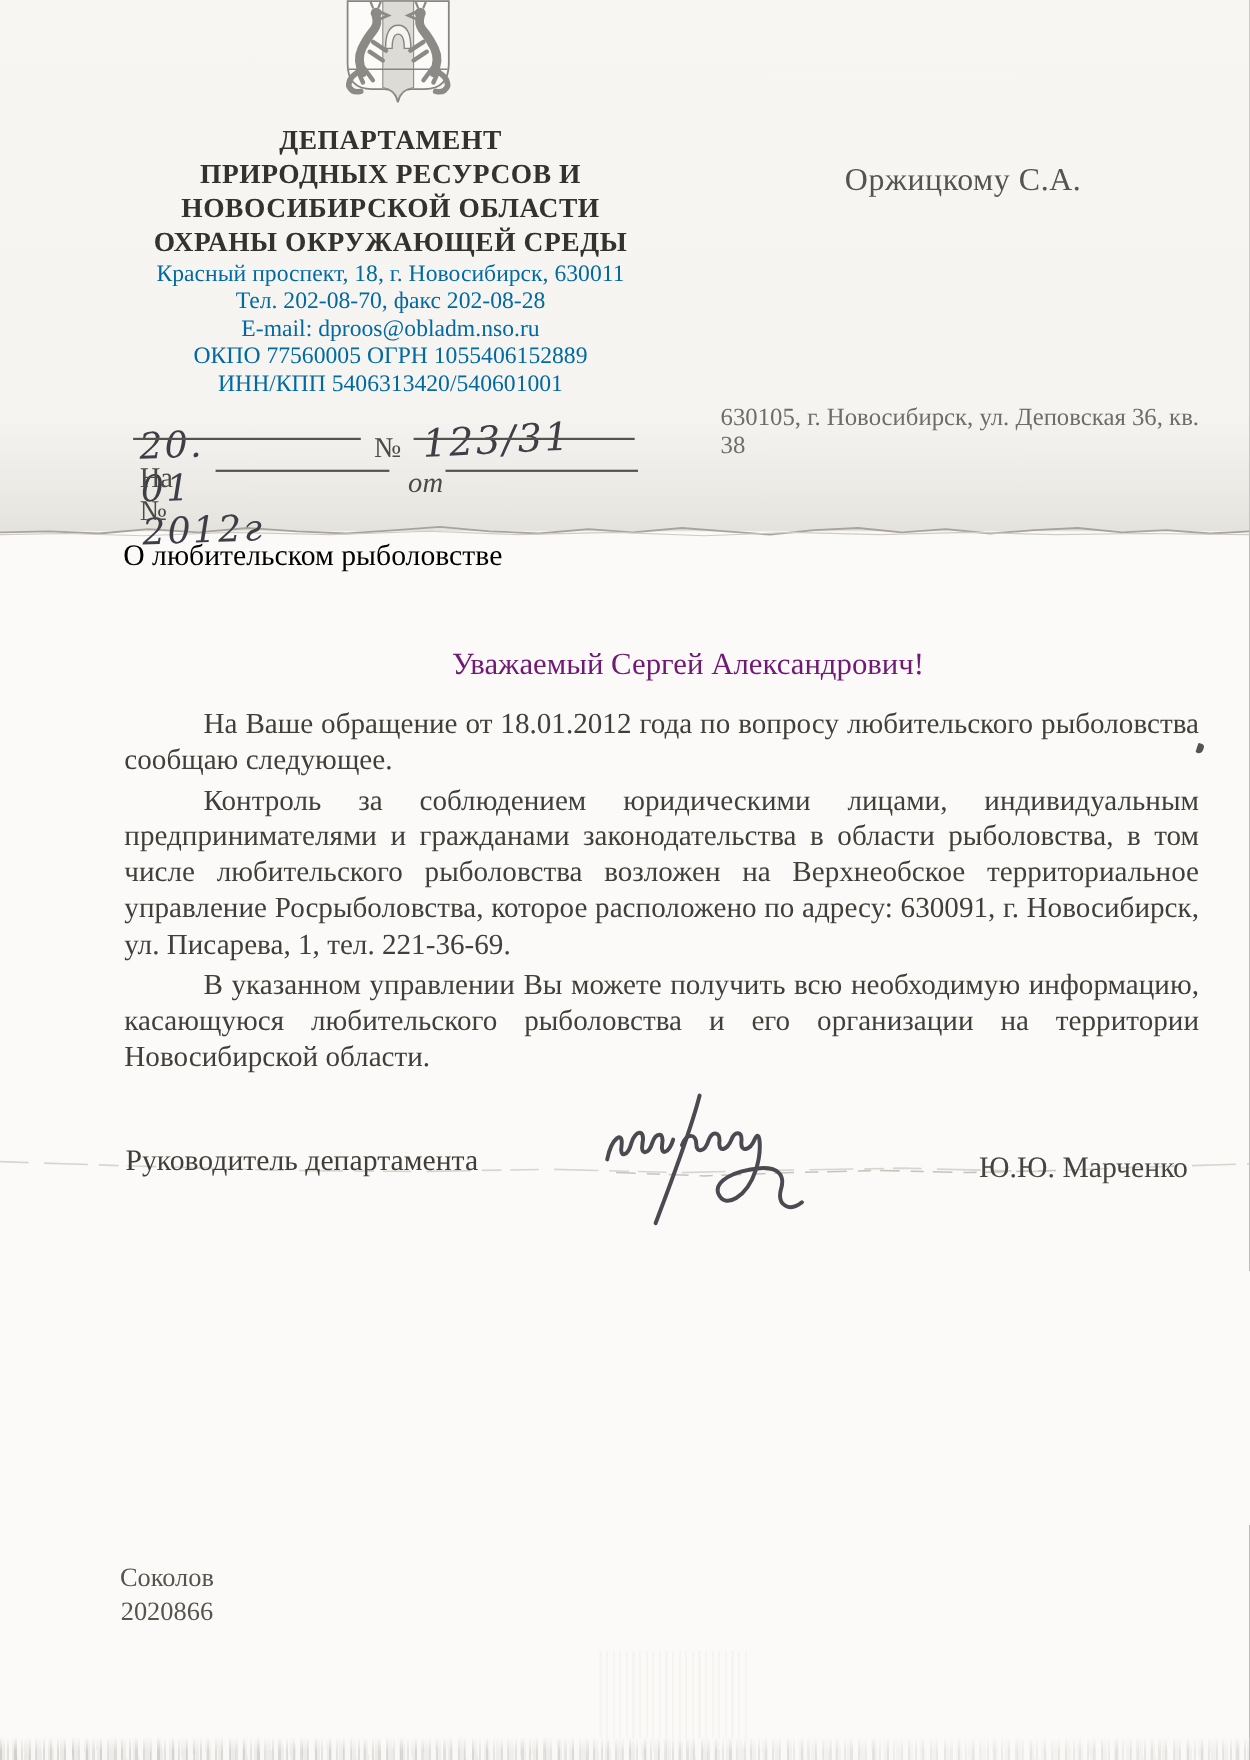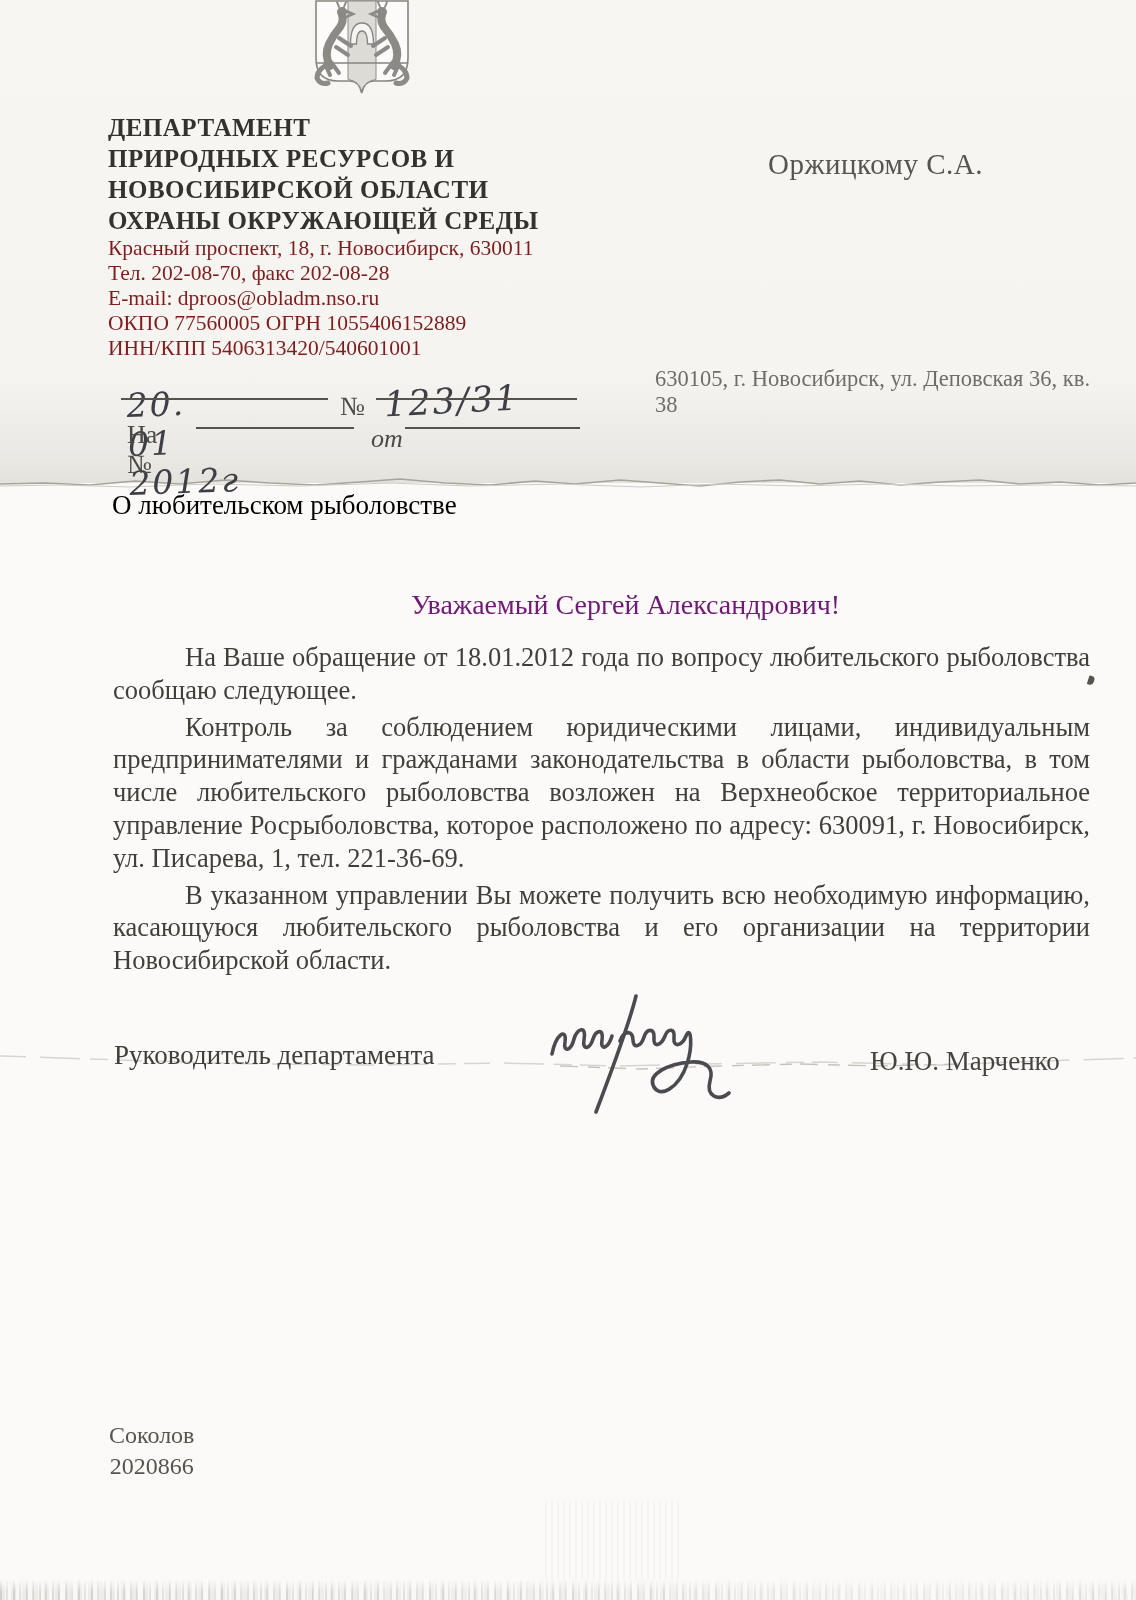--- a/index.html
+++ b/index.html
@@ -17,27 +17,27 @@
     position:absolute;left:0;top:0;width:1136px;height:483px;
     background:linear-gradient(180deg,#f7f6f3 0%,#f5f4f1 78%,#e9e7e2 96%,#e4e2dd 100%);
   }
   .fold-line{position:absolute;left:0;top:470px;width:1136px;height:24px;}
   .crease-2{position:absolute;left:0;top:1040px;width:1136px;height:40px;opacity:.75;}
 
   .emblem{position:absolute;left:303px;top:0;width:118px;height:97px;}
 
   .letterhead{
     position:absolute;left:108px;top:112px;width:494px;
-    color:#39382f;
+    text-align:center;color:#39382f;
   }
   .letterhead .org-line{
     font-weight:bold;font-size:25px;line-height:31px;letter-spacing:.5px;color:#33322c;
   }
   .letterhead .contact-line{
-    font-size:21.5px;line-height:25px;color:#7f1d1d;
+    font-size:21.5px;line-height:25px;color:#0369a1;
   }
   .letterhead .contact-line:first-of-type{margin-top:7px;}
 
   .recipient-name{
     position:absolute;left:768px;top:116px;width:330px;
     font-size:29px;color:#55544e;letter-spacing:.5px;margin-top:32px;
   }
   .recipient-address{
     position:absolute;left:655px;top:366px;width:460px;
     font-size:22.5px;color:#6e6d67;
@@ -85,21 +85,21 @@
   .speck{
     position:absolute;left:1088px;top:676px;width:6px;height:9px;
     background:#55544e;border-radius:1px 3px 4px 1px;transform:rotate(18deg);
   }
 
   .sign-title{
     position:absolute;left:114px;top:1040px;font-size:27px;color:#3f3e38;
   }
   .sign-name{
     position:absolute;left:870px;top:1046px;width:230px;
-    font-size:27px;color:#45443e;text-align:left;
+    font-size:27px;color:#45443e;text-align:center;
   }
   .signature-svg{position:absolute;left:540px;top:978px;width:220px;height:145px;}
 
   .footer-exec{
     position:absolute;left:109px;top:1420px;
     font-size:24px;line-height:31px;color:#56554d;text-align:center;
   }
 
   .bottom-noise{
     position:absolute;left:0;bottom:0;width:1136px;height:20px;

